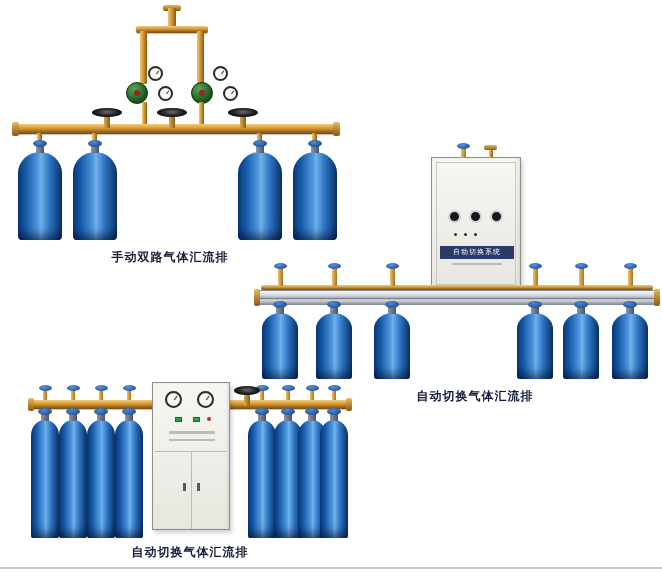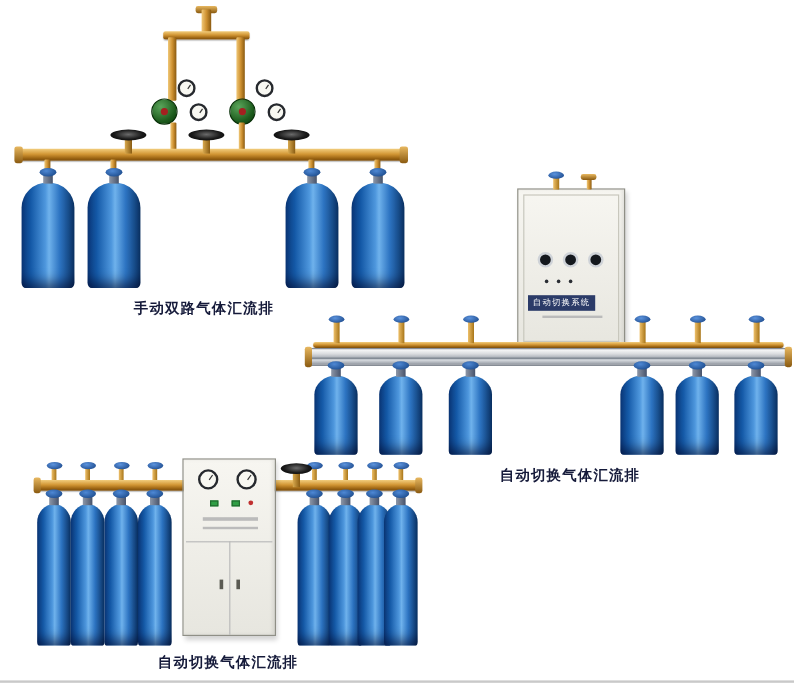--- a/index.html
+++ b/index.html
@@ -89,21 +89,21 @@
   <div class="assembly" style="left:255px;top:146px;width:406px;height:258px;">
 
     <div class="cabinet" style="left:176px;top:11px;width:90px;height:133px;">
       <div class="cab-inner-line" style="left:4px;top:4px;right:4px;bottom:4px;"></div>
       <div class="gauge-dark" style="left:16px;top:52px;width:13px;height:13px;"></div>
       <div class="gauge-dark" style="left:37px;top:52px;width:13px;height:13px;"></div>
       <div class="gauge-dark" style="left:58px;top:52px;width:13px;height:13px;"></div>
       <div class="dot" style="left:22px;top:75px;"></div>
       <div class="dot" style="left:32px;top:75px;"></div>
       <div class="dot" style="left:42px;top:75px;"></div>
-      <div class="band" style="left:8px;top:88px;width:56px;height:13px;">自动切换系统</div>
+      <div class="band" style="left:8px;top:88px;width:74px;height:13px;">自动切换系统</div>
       <div class="divider-line" style="left:20px;top:105px;width:50px;height:2px;"></div>
     </div>
 
     <div class="fitting" style="left:206px;top:2px;width:5px;height:10px;"></div>
     <div class="pipe-v" style="left:234px;top:0px;width:4px;height:12px;"></div>
     <div class="endcap" style="left:229px;top:-1px;width:13px;height:5px;"></div>
 
     <div class="pipe-h" style="left:6px;top:139px;width:392px;height:5px;"></div>
     <div class="fitting" style="left:23px;top:122px;width:5px;height:18px;"></div>
     <div class="fitting" style="left:77px;top:122px;width:5px;height:18px;"></div>

